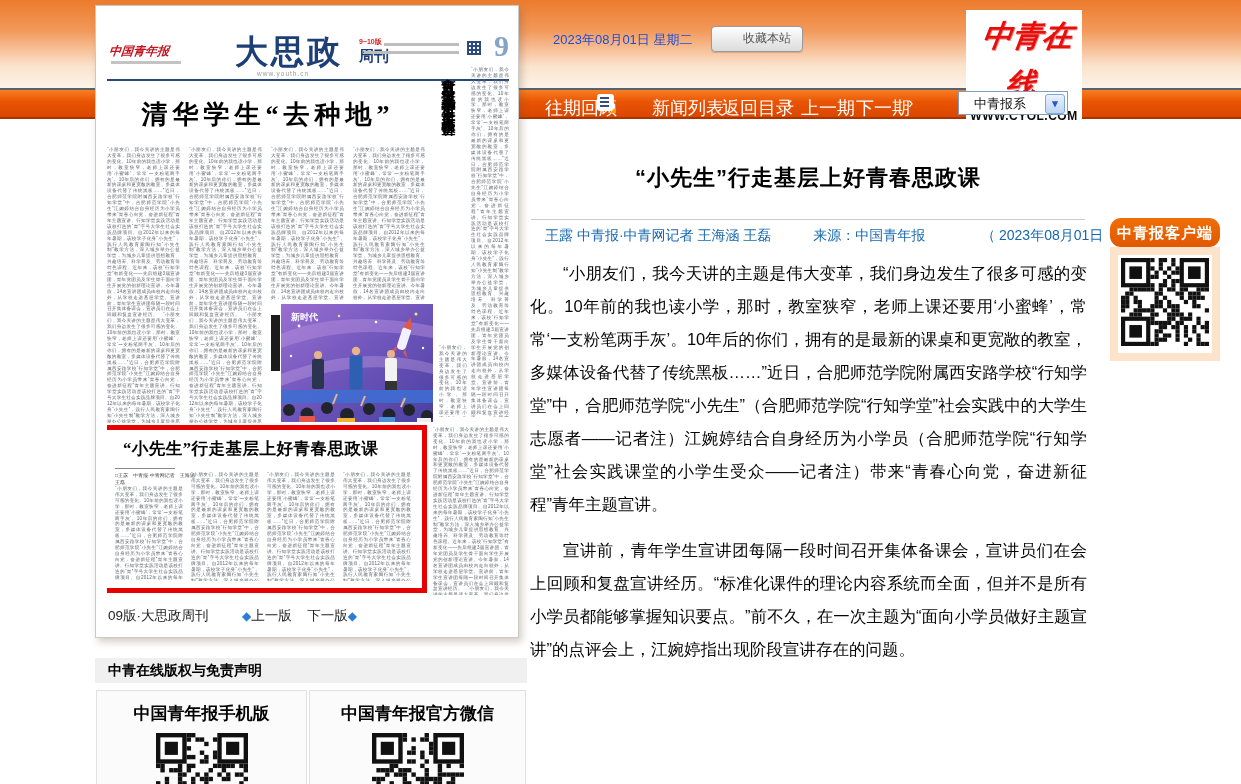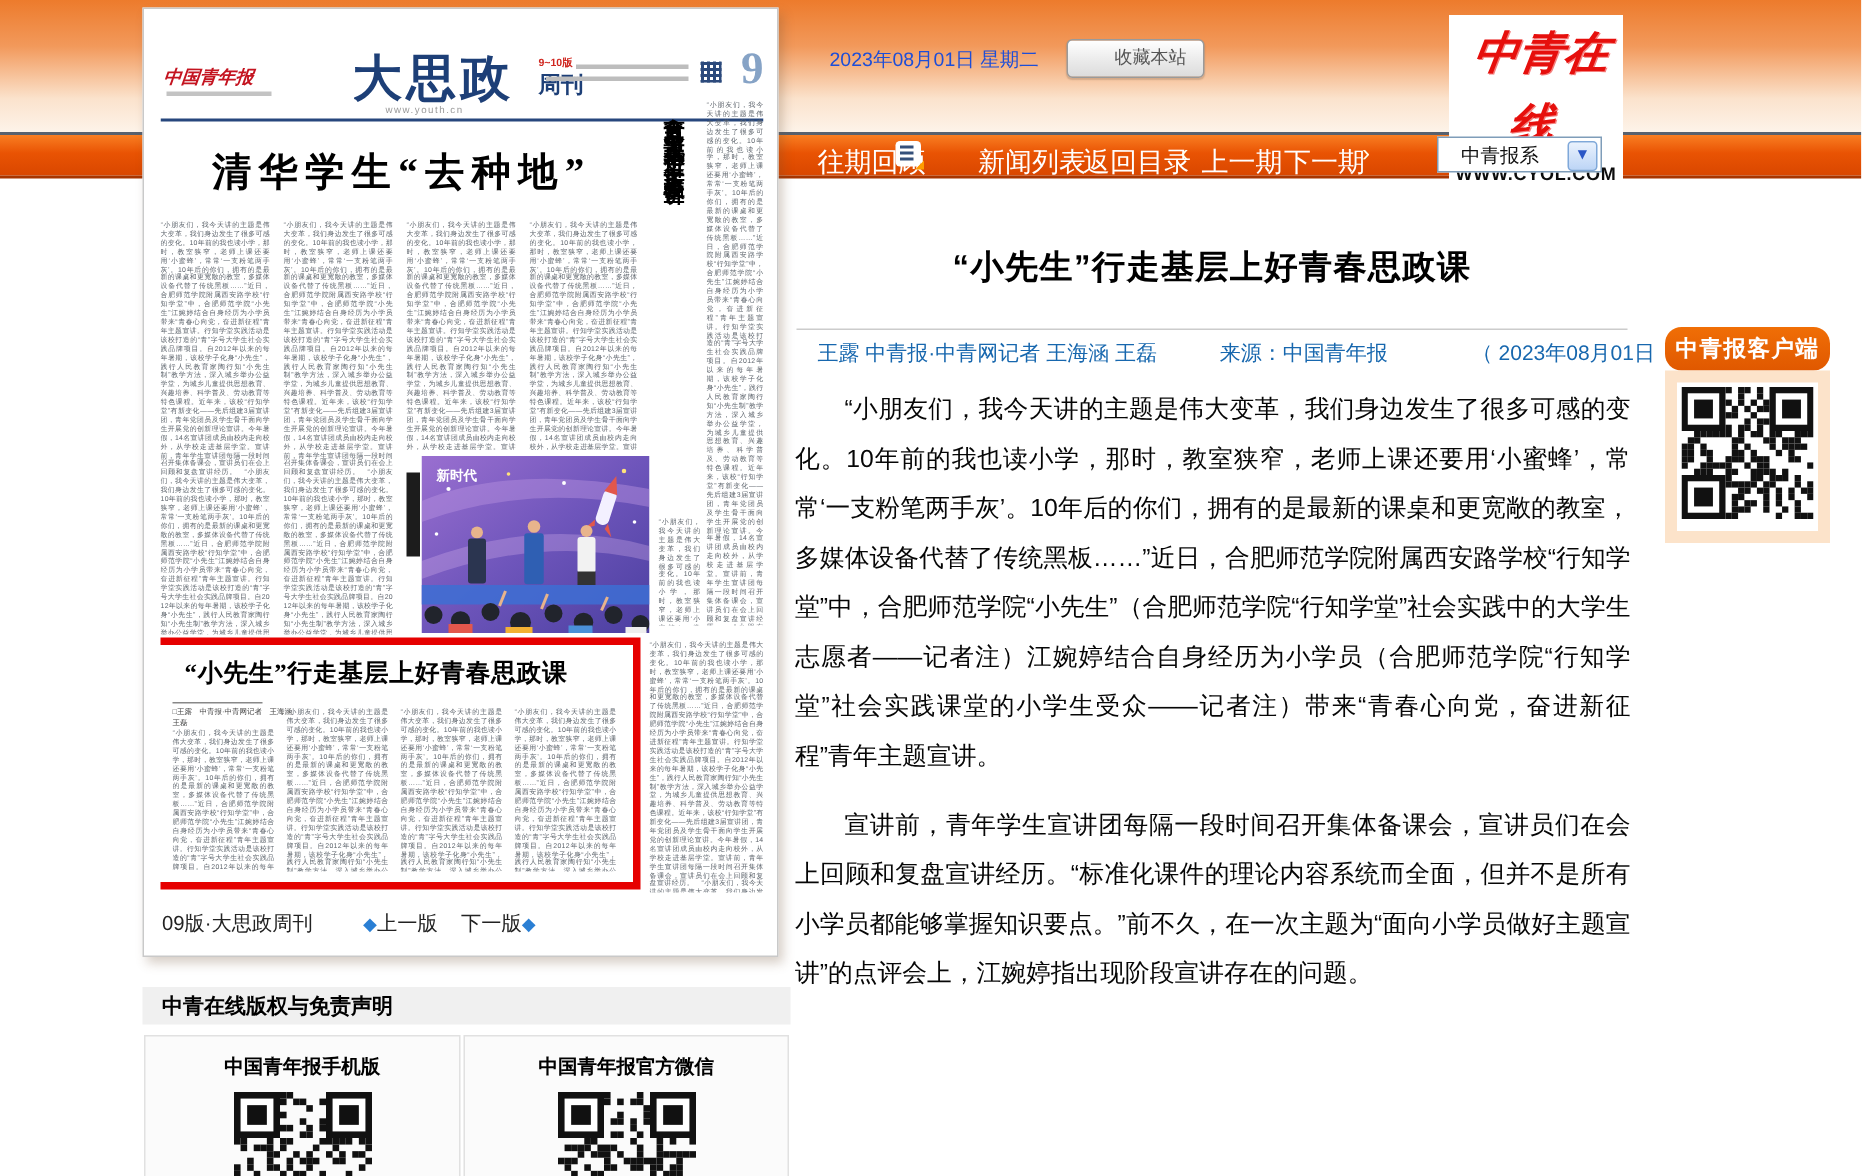--- a/index.html
+++ b/index.html
@@ -85,21 +85,21 @@
   .np-red-rule{position:absolute;left:10px;top:38px;width:60px;height:1px;background:#888;}
   .np-red-byline{position:absolute;left:10px;top:42px;width:80px;font-size:5px;color:#444;line-height:7px;}
   .np-bottom{left:12px;top:601px;font-size:13.5px;color:#222;}
   .np-bottom .dia{color:#2a7fd4;font-size:12px;}
   .np-bottom .lnk{cursor:pointer;}
 
   
   .copy-bar{left:95px;top:658px;width:432px;height:25px;background:#f0f0f0;font-size:14px;font-weight:bold;
     color:#000;line-height:25px;padding-left:13px;box-sizing:border-box;}
   .qr-card{top:690px;height:130px;background:#fbfbfb;border:1px solid #e1e1e1;box-sizing:border-box;text-align:center;}
-  .qr-card .t{margin-top:11px;font-size:13px;font-weight:bold;color:#000;}
+  .qr-card .t{margin-top:11px;font-size:17px;font-weight:bold;color:#000;}
   .qr-card svg{margin-top:8px;}
 </style>
 </head>
 <body>
 
 <div id="app">
   <div class="abs bg-top"></div>
   <div class="abs navband"></div>
 
   <div class="abs date-text">2023年08月01日 星期二</div>

